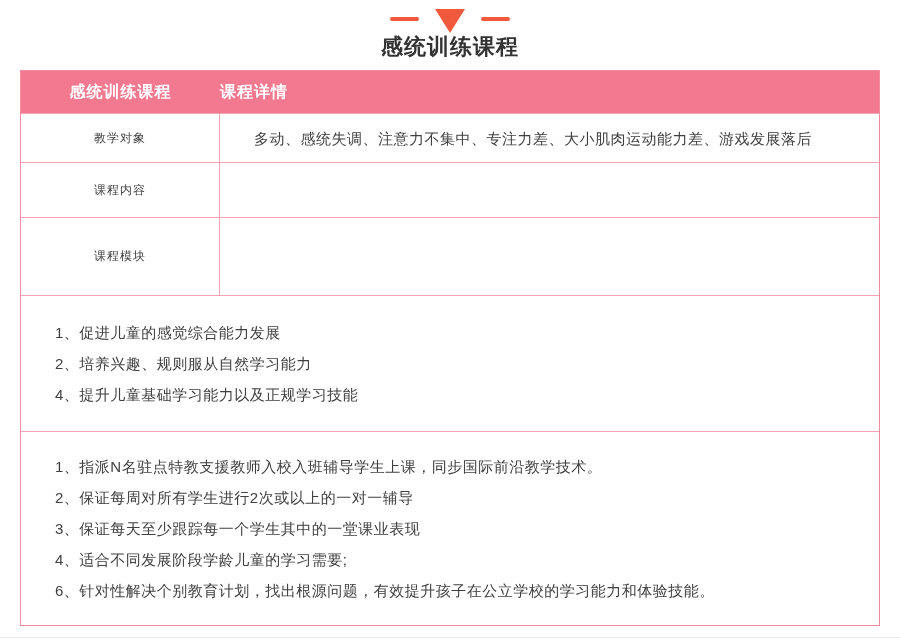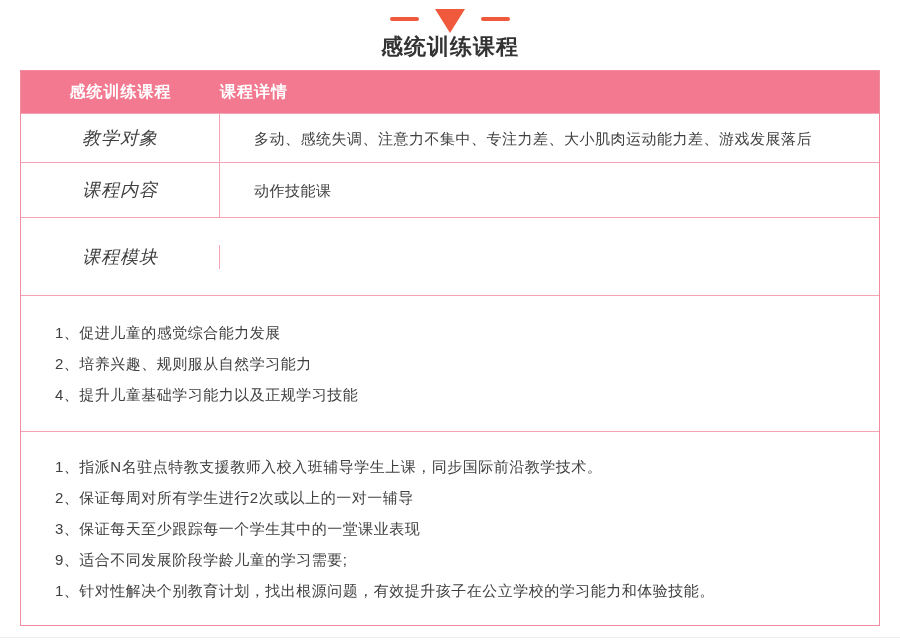--- a/index.html
+++ b/index.html
@@ -57,30 +57,29 @@
     letter-spacing:1px;
   }
   .thead .hcell-left{width:199px;text-align:center;}
   .thead .hcell-right{flex:1;text-align:left;}
   .trow{
     display:flex;
     border-top:1px solid var(--border-pink);
   }
   .trow:nth-of-type(1){min-height:49px;}
   .trow:nth-of-type(2){min-height:55px;}
-  .trow:nth-of-type(3){min-height:78px;align-items:center;}
+  .trow:nth-of-type(3){min-height:78px;}
   .trow:nth-of-type(4){min-height:136px;}
   .trow:nth-of-type(5){min-height:194px;}
   .label-cell{
     width:199px;
     border-right:1px solid var(--border-pink);
     display:flex;align-items:center;justify-content:center;
-    font-size:18px;color:var(--text-body);
+    font-size:12px;color:var(--text-body);
     letter-spacing:1px;
-    font-style:italic;
   }
   .content-cell{
     flex:1;
     display:flex;flex-direction:column;justify-content:center;
     padding:0 12px;
     font-size:15px;color:var(--text-body);
   }
   .content-cell p{
     margin:0;
     line-height:31px;
@@ -111,39 +110,36 @@
   </div>
   <div>
       <div class="trow">
         <div class="label-cell">教学对象</div>
         <div class="content-cell">
           <p>多动、感统失调、注意力不集中、专注力差、大小肌肉运动能力差、游戏发展落后</p>
         </div>
       </div>
       <div class="trow">
         <div class="label-cell">课程内容</div>
-        <div class="content-cell">
-          <p>动作技能课</p>
-        </div>
       </div>
       <div class="trow">
         <div class="label-cell">课程模块</div>
       </div>
       <div class="trow">
         <div class="content-cell">
           <p>1、促进儿童的感觉综合能力发展</p>
           <p>2、培养兴趣、规则服从自然学习能力</p>
           <p>4、提升儿童基础学习能力以及正规学习技能</p>
         </div>
       </div>
       <div class="trow">
         <div class="content-cell">
           <p>1、指派N名驻点特教支援教师入校入班辅导学生上课，同步国际前沿教学技术。</p>
           <p>2、保证每周对所有学生进行2次或以上的一对一辅导</p>
           <p>3、保证每天至少跟踪每一个学生其中的一堂课业表现</p>
-          <p>9、适合不同发展阶段学龄儿童的学习需要;</p>
-          <p>1、针对性解决个别教育计划，找出根源问题，有效提升孩子在公立学校的学习能力和体验技能。</p>
+          <p>4、适合不同发展阶段学龄儿童的学习需要;</p>
+          <p>6、针对性解决个别教育计划，找出根源问题，有效提升孩子在公立学校的学习能力和体验技能。</p>
         </div>
       </div>
     </div>
 </div>
 
 <div class="bottom-line"></div>
 
 </body></html>

